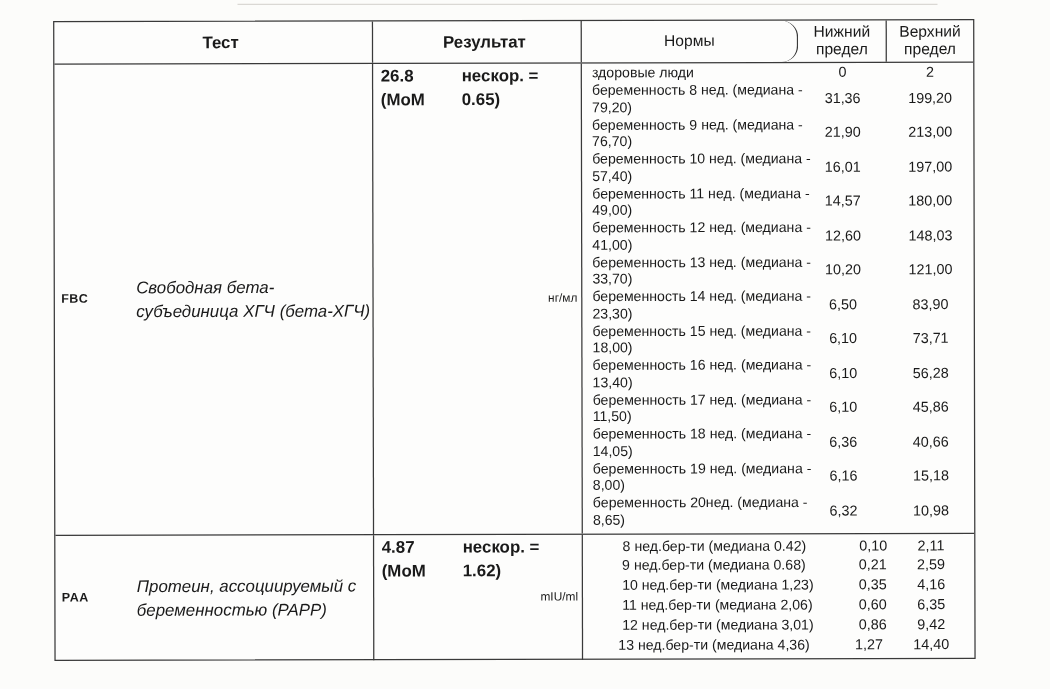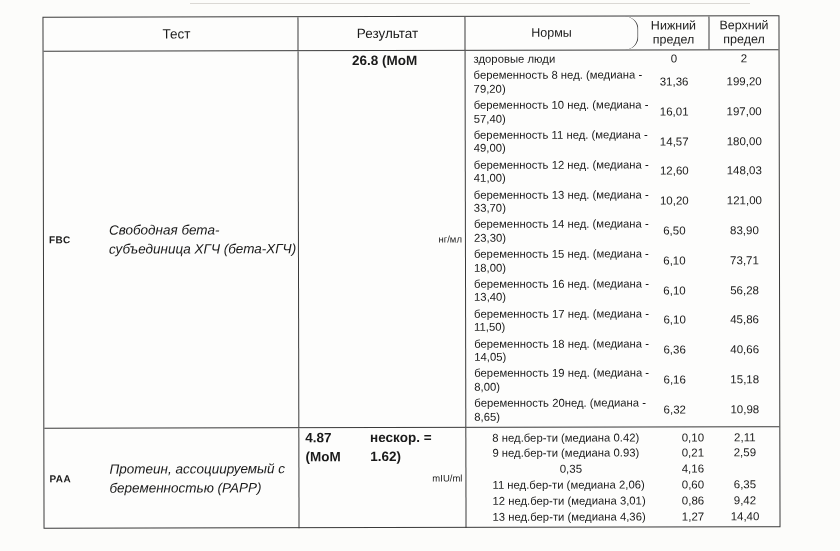--- a/index.html
+++ b/index.html
@@ -30,21 +30,21 @@
     border-bottom:1.4px solid #3a3a3a;
     box-sizing:border-box;
   }
   .header-cell{
     display:flex;align-items:center;justify-content:center;text-align:center;
     border-right:1.2px solid #3a3a3a;
     box-sizing:border-box;
     line-height:13.5px;
   }
   .header-cell:last-child{border-right:none;}
-  .h-bold{font-weight:normal;font-size:13.5px;padding-left:12px;}
+  .h-bold{font-weight:bold;font-size:13.5px;padding-left:12px;}
   .h-normal{font-size:12.5px;border-radius:13px;}
   .h-narrow{font-size:12.5px;padding:0 6px;}
   
   .section{
     display:grid;
     grid-template-columns:255px 167px 1fr;
     box-sizing:border-box;
   }
   .section-0{height:377px;border-bottom:1.4px solid #3a3a3a;}
   .section-1{height:100px;}
@@ -73,21 +73,21 @@
   .result-unit{
     position:absolute;right:3px;top:50%;transform:translateY(-50%);
     font-size:9.5px;font-weight:normal;
   }
   
   .norms{
     display:flex;flex-direction:column;
     box-sizing:border-box;
   }
   .section-0 .norms{justify-content:space-between;padding:2px 0 3px 0;}
-  .section-1 .norms{justify-content:space-evenly;padding:1px 18px;}
+  .section-1 .norms{justify-content:space-evenly;padding:1px 18px;align-items:center;}
   .norm-row{
     display:grid;
     grid-template-columns:173px 71px 1fr;
     align-items:center;
   }
   .norm-label{
     padding-left:8px;
     font-size:11.3px;line-height:13.4px;
     width:183px;box-sizing:border-box;
   }
@@ -109,35 +109,41 @@
     <div class="header-cell h-narrow">Верхний предел</div>
   </div>
   <div id="table-body">
   <div class="section section-0">
     <div class="test-cell">
       <span class="test-code">FBC</span>
       <div class="test-name">Свободная бета-субъединица ХГЧ (бета-ХГЧ)</div>
     </div>
     <div class="result-cell">
       <span class="result-line">26.8 (МоМ</span>
+      <span class="result-line">нескор. = 0.65)</span>
       <span class="result-unit">нг/мл</span>
     </div>
     <div class="norms">
   <div class="norm-row">
     <div class="norm-label">здоровые люди</div>
     <div class="norm-num">0</div>
     <div class="norm-num">2</div>
   </div>
 
   <div class="norm-row">
     <div class="norm-label">беременность 8 нед. (медиана - 79,20)</div>
     <div class="norm-num">31,36</div>
     <div class="norm-num">199,20</div>
   </div>
 
+  <div class="norm-row">
+    <div class="norm-label">беременность 9 нед. (медиана - 76,70)</div>
+    <div class="norm-num">21,90</div>
+    <div class="norm-num">213,00</div>
+  </div>
 
   <div class="norm-row">
     <div class="norm-label">беременность 10 нед. (медиана - 57,40)</div>
     <div class="norm-num">16,01</div>
     <div class="norm-num">197,00</div>
   </div>
 
   <div class="norm-row">
     <div class="norm-label">беременность 11 нед. (медиана - 49,00)</div>
     <div class="norm-num">14,57</div>
@@ -211,26 +217,27 @@
       <span class="result-unit">mIU/ml</span>
     </div>
     <div class="norms">
   <div class="norm-row">
     <div class="norm-label">8 нед.бер-ти (медиана 0.42)</div>
     <div class="norm-num">0,10</div>
     <div class="norm-num">2,11</div>
   </div>
 
   <div class="norm-row">
-    <div class="norm-label">9 нед.бер-ти (медиана 0.93)</div>
+    <div class="norm-label">9 нед.бер-ти (медиана 0.68)</div>
     <div class="norm-num">0,21</div>
     <div class="norm-num">2,59</div>
   </div>
 
   <div class="norm-row">
+    <div class="norm-label">10 нед.бер-ти (медиана 1,23)</div>
     <div class="norm-num">0,35</div>
     <div class="norm-num">4,16</div>
   </div>
 
   <div class="norm-row">
     <div class="norm-label">11 нед.бер-ти (медиана 2,06)</div>
     <div class="norm-num">0,60</div>
     <div class="norm-num">6,35</div>
   </div>
 

